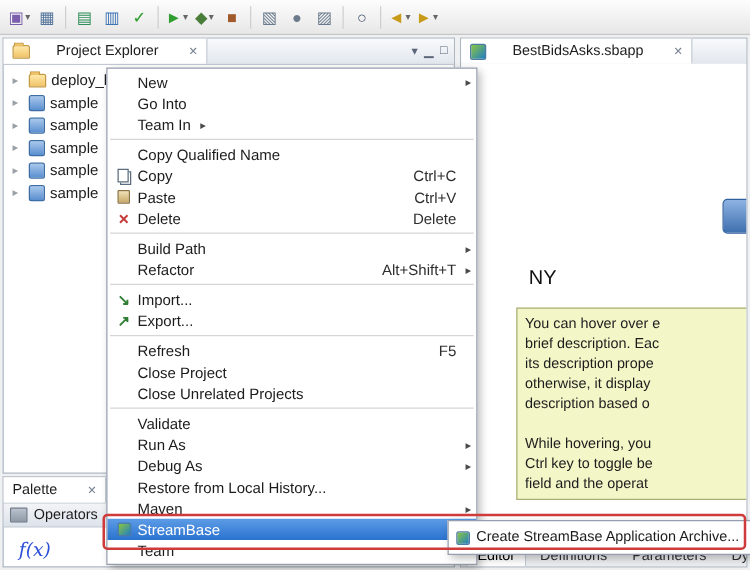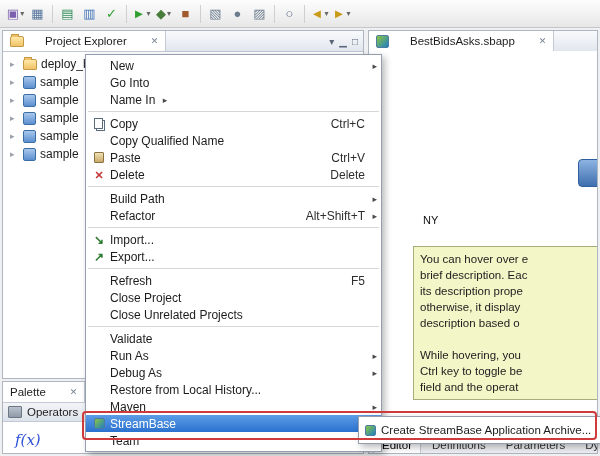--- a/index.html
+++ b/index.html
@@ -49,21 +49,21 @@
     linear-gradient(#b9c2cd,#8f9aa8);border:1px solid #6d7684;border-radius:1px;}
   .fx{font-family:"DejaVu Serif",serif;font-style:italic;color:#2b4fd8;font-size:15px;
     padding:9px 0 0 12px;}
   
   .editor-pane{left:368px;top:3px;right:2px;bottom:2px;}
   .editor-canvas{position:absolute;top:20px;left:0;right:0;bottom:18px;overflow:hidden;background:#fff;}
   .sbapp-ic{width:11px;height:11px;border-radius:2px;
     background:linear-gradient(135deg,#8cc63f,#1f7fc4);border:1px solid #4c7ba3;}
   .stream-node{position:absolute;left:209px;top:108px;width:21px;height:26px;border-radius:4px;
     background:linear-gradient(#8db3e2,#3f6fae);border:1px solid #2f5f9e;}
-  .canvas-label{position:absolute;left:54px;top:163px;font-size:11px;color:#111;}
+  .canvas-label{position:absolute;left:54px;top:163px;font-size:16px;color:#111;}
   .tooltip{position:absolute;left:44px;top:195px;width:210px;
     background:#f3f7c8;border:1px solid #a9ad7a;padding:4px 6px;box-sizing:border-box;}
   .tt-line{font-size:11.5px;line-height:16px;white-space:nowrap;}
   .bottom-tabs{position:absolute;left:0;right:0;bottom:0;height:18px;background:#eceef1;
     border-top:1px solid #c2c9d4;display:flex;align-items:flex-end;gap:2px;padding-left:4px;
     font-size:11.5px;overflow:hidden;}
   .btab{padding:1px 8px 2px;white-space:nowrap;color:#333;border:1px solid transparent;border-bottom:none;}
   .btab.active{background:#fff;border-color:#c2c9d4;border-radius:3px 3px 0 0;color:#000;}
   
   .context-menu{position:absolute;left:85px;top:54px;width:297px;z-index:40;background:#fff;
@@ -229,36 +229,36 @@
       <span class="mi-sub">▸</span>
     </div>
     <div class="mi">
       <span class="mi-icon"></span>
       <span class="mi-label">Go Into</span>
       <span class="mi-accel"></span>
       <span class="mi-sub"></span>
     </div>
     <div class="mi">
       <span class="mi-icon"></span>
-      <span class="mi-label">Name In</span>
-      <span class="mi-sub">▸</span>
-    </div>
-    <div class="msep"></div>
+      <span class="mi-label">Team In</span>
+      <span class="mi-sub">▸</span>
+    </div>
+    <div class="msep"></div>
+    <div class="mi">
+      <span class="mi-icon"></span>
+      <span class="mi-label">Copy Qualified Name</span>
+      <span class="mi-accel"></span>
+      <span class="mi-sub"></span>
+    </div>
     <div class="mi">
       <span class="mi-icon">
         <span class="ic ic-copy"></span>
       </span>
       <span class="mi-label">Copy</span>
       <span class="mi-accel">Ctrl+C</span>
-      <span class="mi-sub"></span>
-    </div>
-    <div class="mi">
-      <span class="mi-icon"></span>
-      <span class="mi-label">Copy Qualified Name</span>
-      <span class="mi-accel"></span>
       <span class="mi-sub"></span>
     </div>
     <div class="mi">
       <span class="mi-icon">
         <span class="ic ic-paste"></span>
       </span>
       <span class="mi-label">Paste</span>
       <span class="mi-accel">Ctrl+V</span>
       <span class="mi-sub"></span>
     </div>

